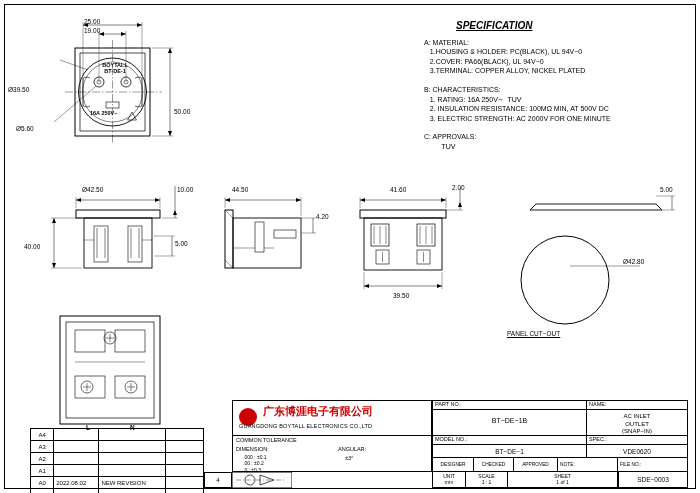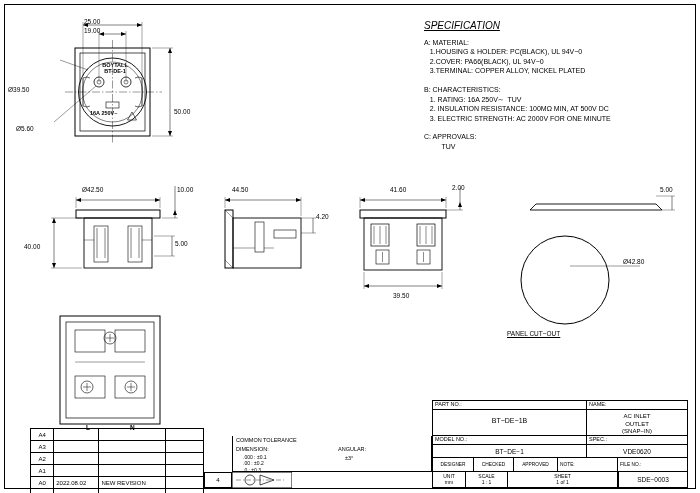--- a/index.html
+++ b/index.html
@@ -1,21 +1,21 @@
 <!DOCTYPE html>
 <html><head>
 <meta charset="utf-8">
 <style>
   html,body{margin:0;padding:0;background:#fff;}
   body{width:700px;height:493px;font-family:"Liberation Sans",sans-serif;color:#000;}
   #sheet{position:relative;width:700px;height:493px;box-sizing:border-box;}
   .frame{position:absolute;left:4px;top:4px;width:692px;height:485px;border:1.5px solid #000;box-sizing:border-box;}
   .abs{position:absolute;}
   .txt{font-size:7px;line-height:1.35;white-space:pre;}
-  .ttl{font-size:10px;font-style:italic;font-weight:normal;text-decoration:underline;}
+  .ttl{font-size:10px;font-style:italic;font-weight:bold;text-decoration:underline;margin-left:32px;}
   .dim{font-size:6.5px;}
   svg{display:block;}
   .tbl{position:absolute;border-collapse:collapse;font-size:6px;}
   .tbl td{border:1px solid #000;padding:0 2px;height:11px;vertical-align:middle;}
   .cen{text-align:center;}
 </style>
 </head>
 <body>
 
 <div id="sheet">
@@ -205,20 +205,25 @@
     <rect x="85" y="66" width="30" height="22" fill="none" stroke="#000" stroke-width="0.6"></rect>
     <circle cx="57" cy="77" r="6" fill="none" stroke="#000" stroke-width="0.6"></circle>
     <path d="M53 77 L61 77 M57 73 L57 81" stroke="#000" stroke-width="0.5"></path>
     <circle cx="101" cy="77" r="6" fill="none" stroke="#000" stroke-width="0.6"></circle>
     <path d="M97 77 L105 77 M101 73 L101 81" stroke="#000" stroke-width="0.5"></path>
     <path d="M45 52 L115 52" stroke="#000" stroke-width="0.4"></path>
   </svg>
   <div class="abs dim" style="left:86px;top:424px;font-weight:bold;">L</div>
   <div class="abs dim" style="left:130px;top:424px;font-weight:bold;">N</div>
 
+  <div class="abs" style="left:232px;top:400px;width:200px;height:36px;border:1px solid #000;box-sizing:border-box;">
+    <div style="position:absolute;left:6px;top:7px;width:18px;height:18px;border-radius:50%;background:#cc0000;"></div>
+    <div style="position:absolute;left:30px;top:3px;font-size:11px;font-weight:bold;color:#cc0000;">广东博涯电子有限公司</div>
+    <div style="position:absolute;left:6px;top:22px;font-size:5.5px;letter-spacing:0.2px;">GUANGDONG BOYTALL ELECTRONICS CO.,LTD</div>
+  </div>
 
   <div class="abs" style="left:432px;top:400px;width:256px;height:36px;">
     <div style="position:absolute;left:0;top:0;width:155px;height:10px;border:1px solid #000;box-sizing:border-box;font-size:5.5px;padding-left:2px;">PART NO.:</div>
     <div style="position:absolute;left:0;top:10px;width:155px;height:26px;border:1px solid #000;border-top:0;box-sizing:border-box;font-size:7px;text-align:center;padding-top:7px;">BT−DE−1B</div>
     <div style="position:absolute;left:155px;top:0;width:101px;height:10px;border:1px solid #000;border-left:0;box-sizing:border-box;font-size:5.5px;padding-left:2px;">NAME:</div>
     <div style="position:absolute;left:155px;top:10px;width:101px;height:26px;border:1px solid #000;border-left:0;border-top:0;box-sizing:border-box;font-size:6px;text-align:center;padding-top:3px;line-height:1.25;"><span>AC INLET</span><br><span>OUTLET</span><br><span>(SNAP−IN)</span></div>
   </div>
 
   <div class="abs" style="left:432px;top:436px;width:256px;height:22px;">
     <div style="position:absolute;left:0;top:0;width:155px;height:9px;border:1px solid #000;border-top:0;box-sizing:border-box;font-size:5.5px;padding-left:2px;">MODEL NO.:</div>

